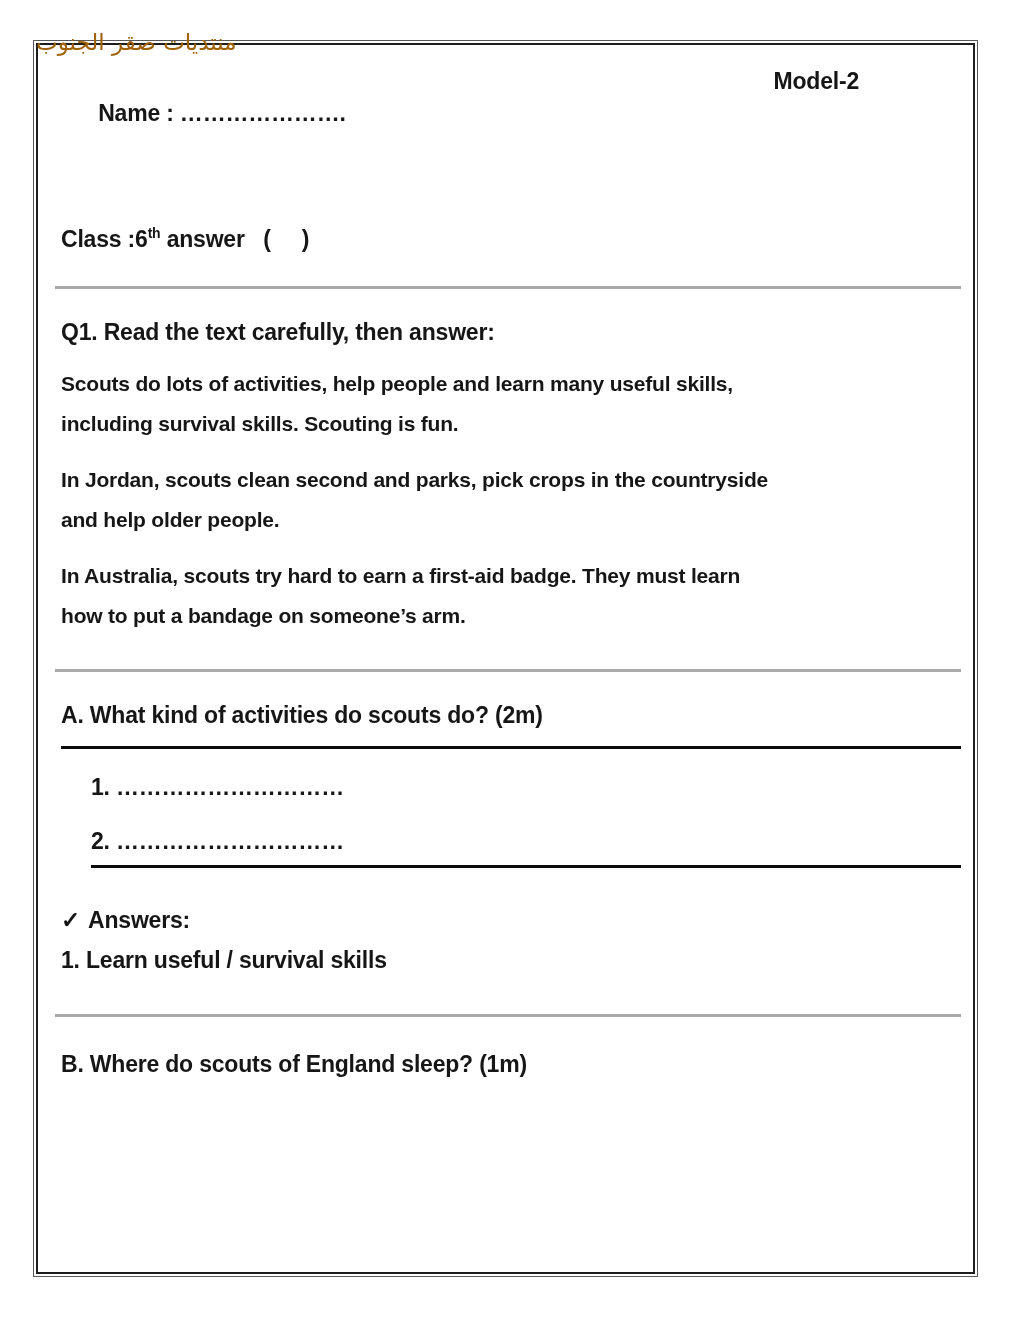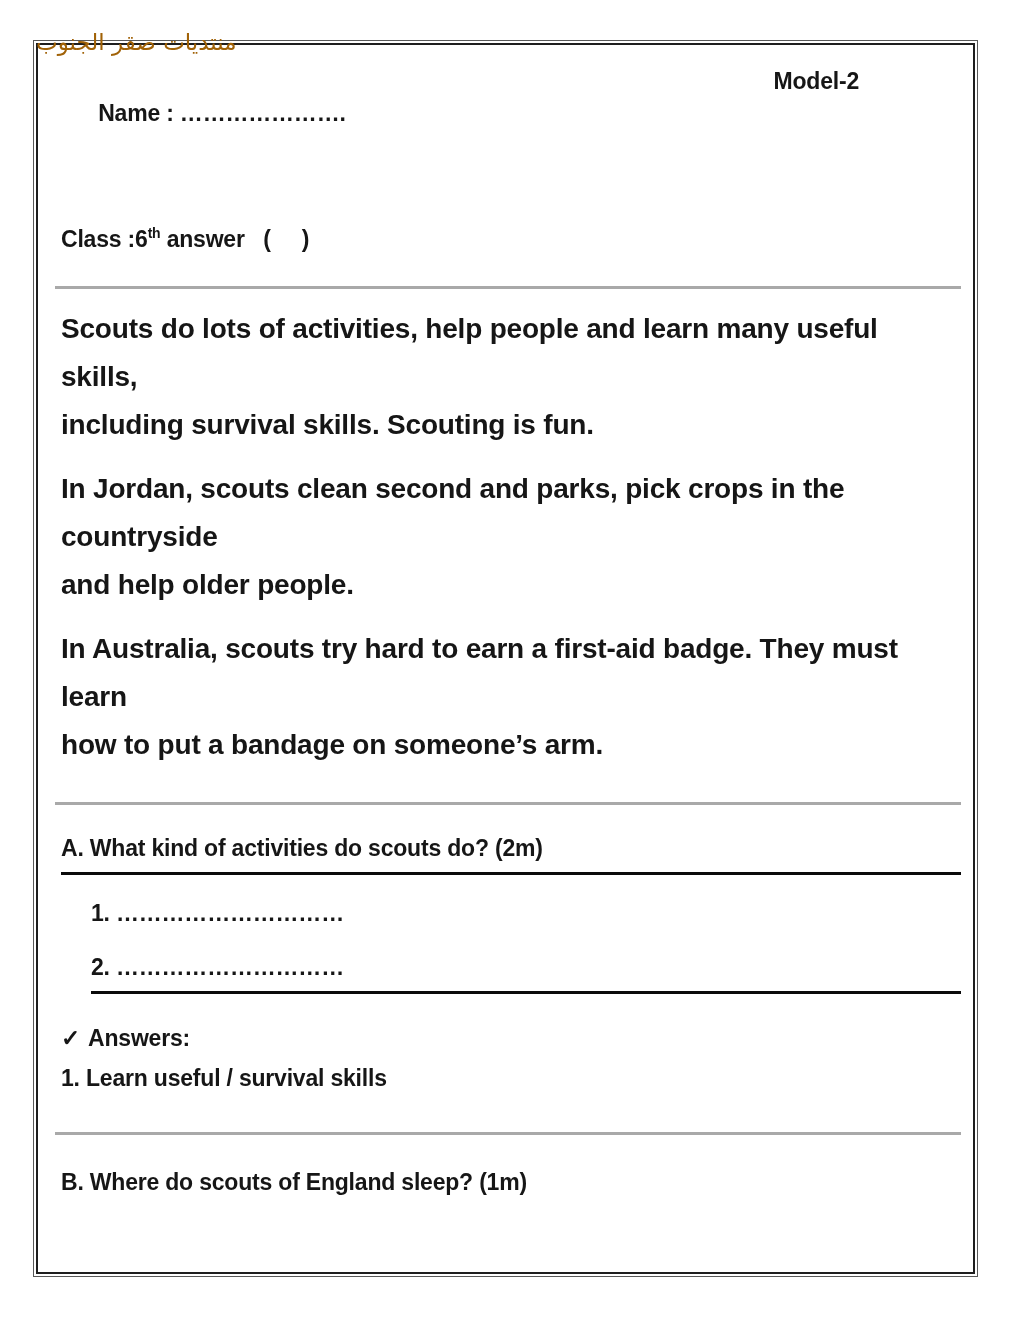--- a/index.html
+++ b/index.html
@@ -65,39 +65,39 @@
     border: none;
     margin: 0 -14px 0 -6px;
   }
   .hr-1 { margin-top: 31px; }
   .hr-2 { margin-top: 33px; }
   .hr-3 { margin-top: 34px; }
   .q1-heading { margin-top: 27px; }
   p.body-par {
     margin: 16px 0 0 0;
     font-weight: 700;
-    font-size: 28px;
+    font-size: 21px;
     letter-spacing: -0.2px;
-    line-height: 48px;
+    line-height: 40px;
     white-space: pre-wrap;
   }
   .section-a-heading {
     margin-top: 27px;
     margin-right: -14px;
     border-bottom: 3px solid #0a0a0a;
-    padding-bottom: 8px;
+    padding-bottom: 15px;
   }
   .blank-items {
     margin-left: 30px;
     margin-right: -14px;
     border-bottom: 3px solid #0a0a0a;
     padding-bottom: 8px;
   }
   .blank-item { margin-top: 22px; }
-  .answers-block { margin-top: 24px; }
+  .answers-block { margin-top: 32px; }
   .answers-line { line-height: 40px; }
   .check-icon { margin-right: 8px; }
   .section-b-heading { margin-top: 31px; }
 </style>
 </head>
 <body>
 
 <div class="watermark txt" style="font-weight:400;">منتديات صقر الجنوب</div>
 
 <div class="page-frame">
@@ -106,20 +106,21 @@
     <div class="row-name txt">
       <span>Name : ………………….</span>
       <span class="model">Model-2</span>
     </div>
 
     <div class="row-class txt"><span>Class :6</span><sup>th</sup><span> answer   (     )</span></div>
 
 
     <div class="hr-gray hr-1"></div>
 
+    <div class="txt q1-heading">Q1. Read the text carefully, then answer:</div>
 
     <p class="body-par">Scouts do lots of activities, help people and learn many useful skills,
 including survival skills. Scouting is fun.</p>
     <p class="body-par">In Jordan, scouts clean second and parks, pick crops in the countryside
 and help older people.</p>
     <p class="body-par">In Australia, scouts try hard to earn a first-aid badge. They must learn
 how to put a bandage on someone’s arm.</p>
 
     <div class="hr-gray hr-2"></div>
 

